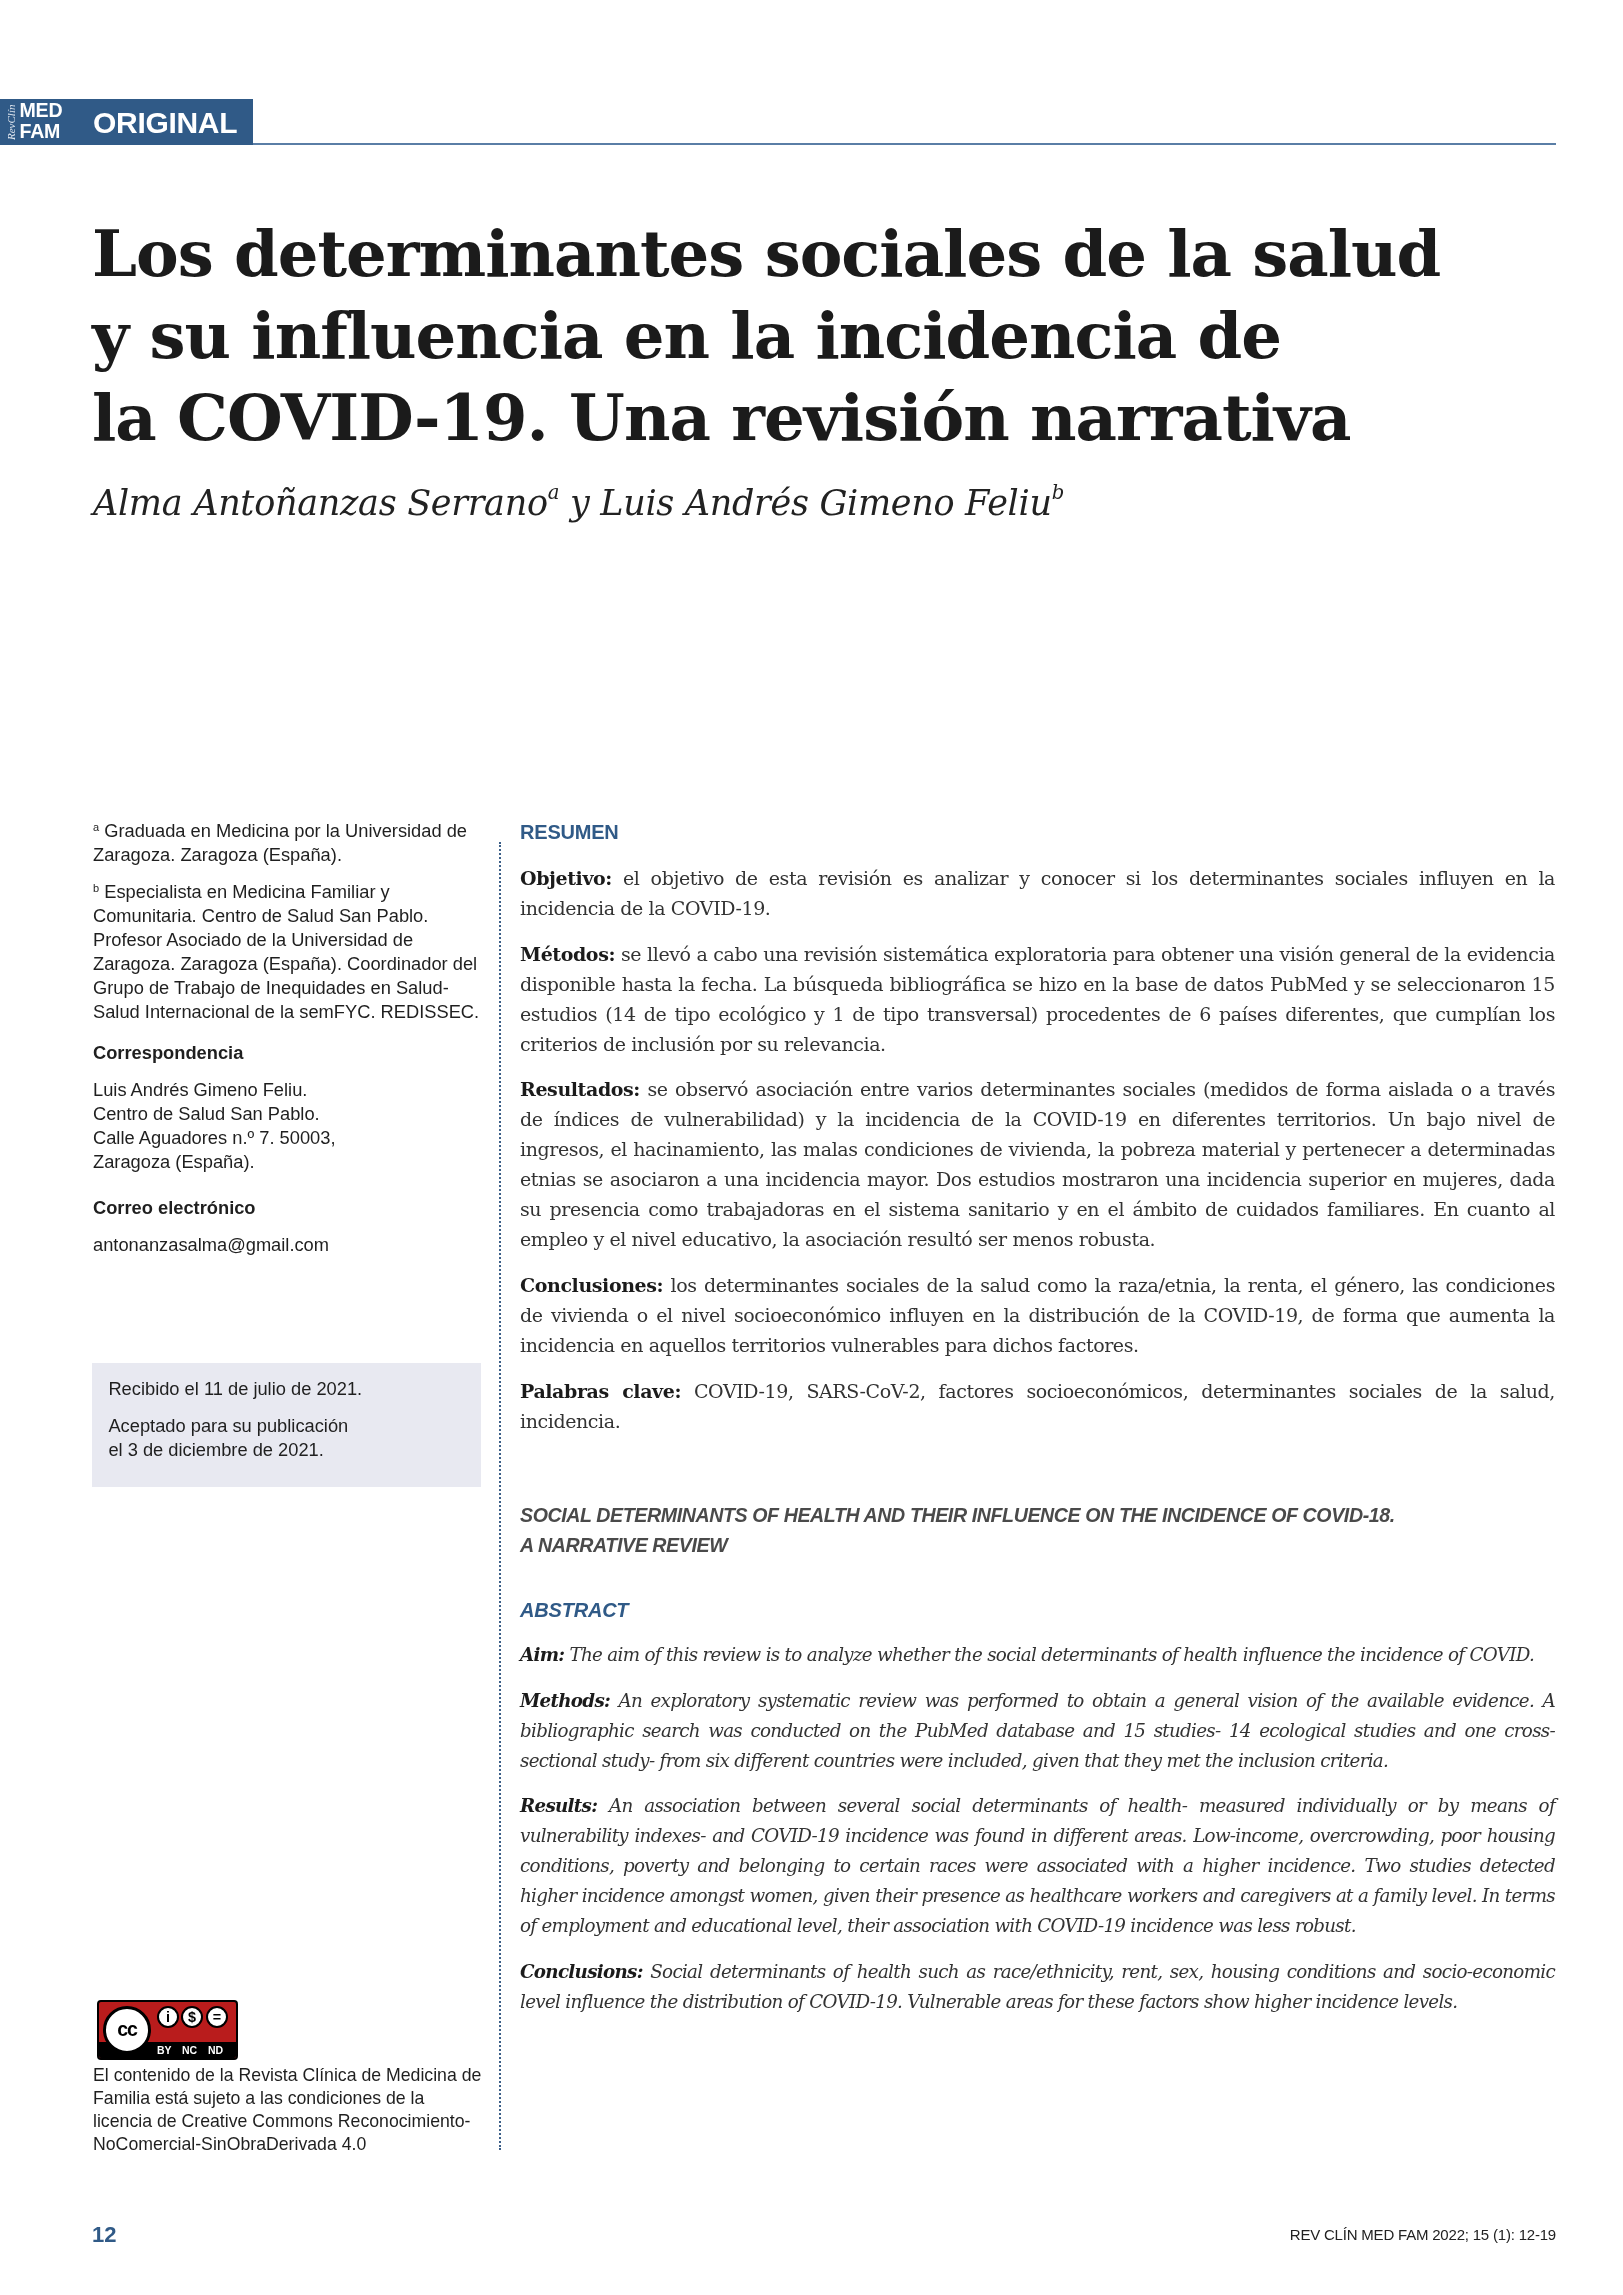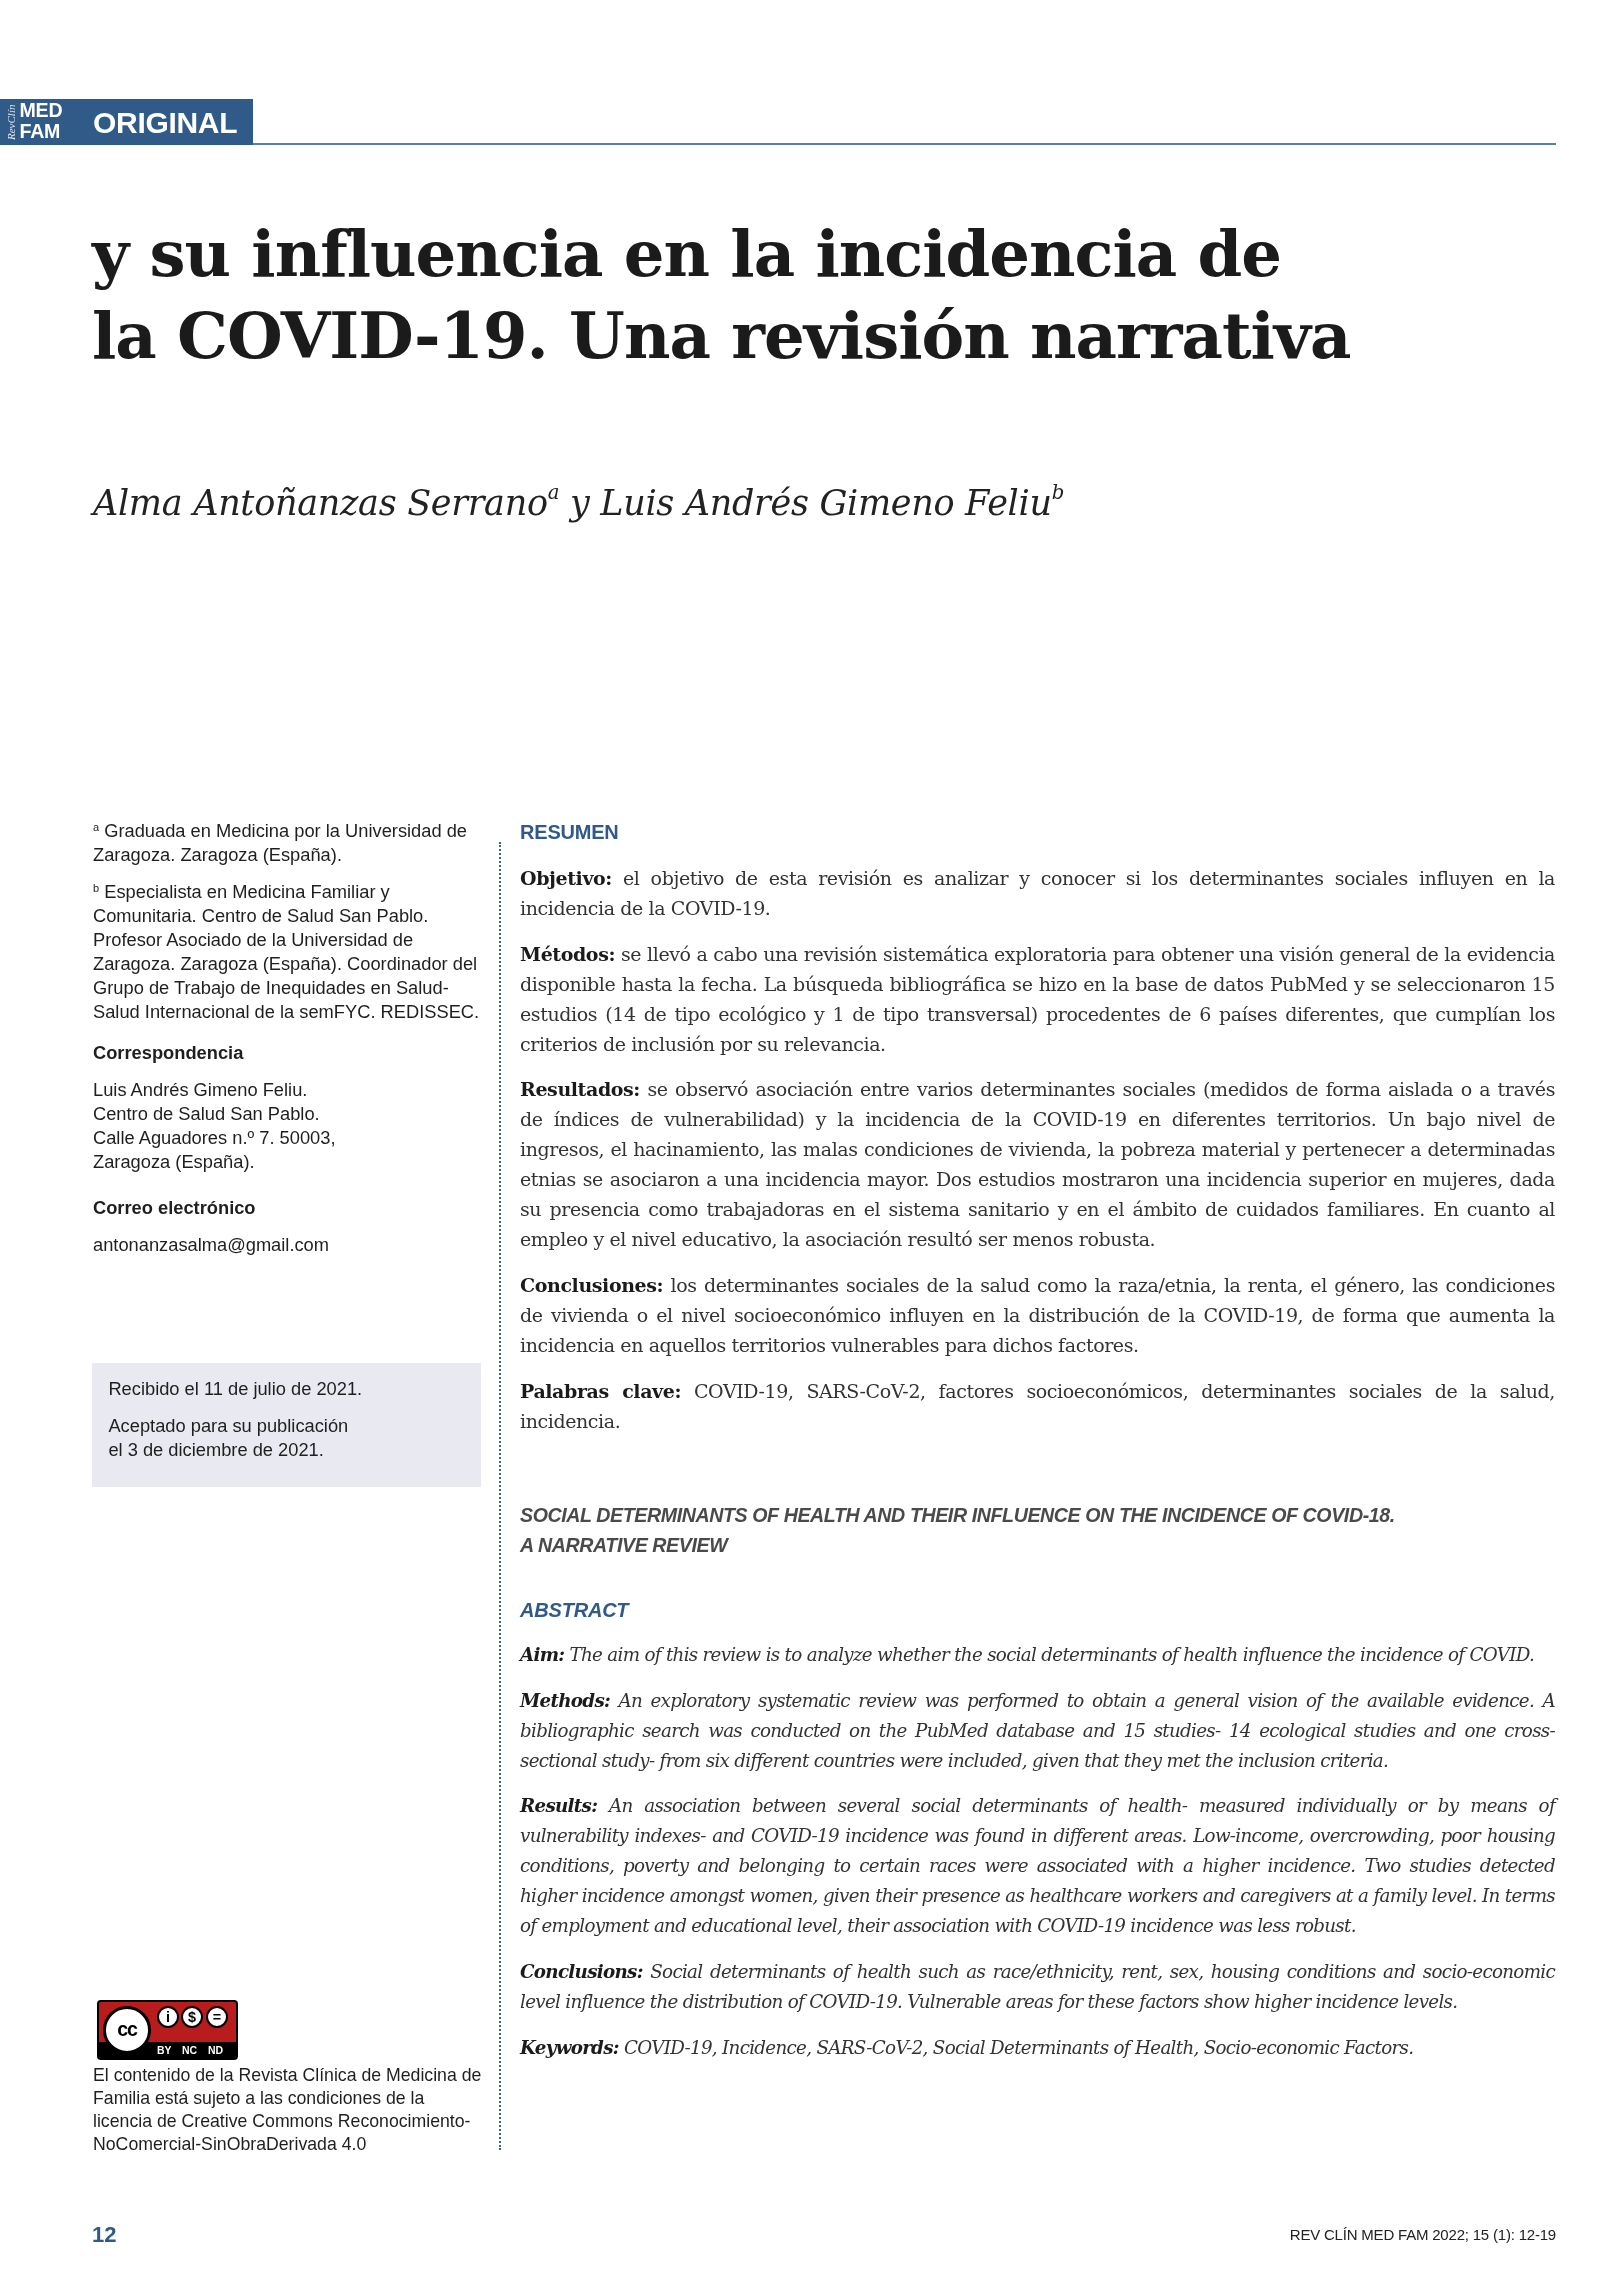--- a/index.html
+++ b/index.html
@@ -83,20 +83,21 @@
 <body>
 
 <div class="abs hdr-block"></div>
 <div class="abs hdr-rule"></div>
 <div class="abs logo-rev">RevClín</div>
 <div class="abs logo-med">MED</div>
 <div class="abs logo-fam">FAM</div>
 <div class="abs section-label">ORIGINAL</div>
 
 <h1 class="abs title" style="margin:0;">
+  <span class="line">Los determinantes sociales de la salud</span>
   <span class="line">y su influencia en la incidencia de</span>
   <span class="line">la COVID-19. Una revisión narrativa</span>
 </h1>
 <div class="abs authors">
   <span>Alma Antoñanzas Serrano</span><sup>a</sup><span> y </span><span>Luis Andrés Gimeno Feliu</span><sup>b</sup>
 </div>
 
 <div class="abs left-col">
   <p class="affil"><sup>a</sup> <span>Graduada en Medicina por la Universidad de Zaragoza. Zaragoza (España).</span></p>
   <p class="affil" style="margin-bottom:17px;"><sup>b</sup> <span>Especialista en Medicina Familiar y Comunitaria. Centro de Salud San Pablo. Profesor Asociado de la Universidad de Zaragoza. Zaragoza (España). Coordinador del Grupo de Trabajo de Inequidades en Salud-Salud Internacional de la semFYC. REDISSEC.</span></p>
@@ -142,18 +143,17 @@
 <div class="abs right-col en-title">
   <span>SOCIAL DETERMINANTS OF HEALTH AND THEIR INFLUENCE ON THE INCIDENCE OF COVID-18.</span><br>
   <span>A NARRATIVE REVIEW</span>
 </div>
 <div class="abs right-col h-abstract">ABSTRACT</div>
 <div class="abs right-col body-en">
   <p><b>Aim:</b><span> The aim of this review is to analyze whether the social determinants of health influence the incidence of COVID.</span></p>
   <p><b>Methods:</b><span> An exploratory systematic review was performed to obtain a general vision of the available evidence. A bibliographic search was conducted on the PubMed database and 15 studies- 14 ecological studies and one cross-sectional study- from six different countries were included, given that they met the inclusion criteria.</span></p>
   <p><b>Results:</b><span> An association between several social determinants of health- measured individually or by means of vulnerability indexes- and COVID-19 incidence was found in different areas. Low-income, overcrowding, poor housing conditions, poverty and belonging to certain races were associated with a higher incidence. Two studies detected higher incidence amongst women, given their presence as healthcare workers and caregivers at a family level. In terms of employment and educational level, their association with COVID-19 incidence was less robust.</span></p>
   <p><b>Conclusions:</b><span> Social determinants of health such as race/ethnicity, rent, sex, housing conditions and socio-economic level influence the distribution of COVID-19. Vulnerable areas for these factors show higher incidence levels.</span></p>
-  <p><b>Keywords:</b><span> COVID-19, Incidence, SARS-CoV-2, Social Determinants of Health, Socio-economic Factors.</span></p>
 </div>
 
 <div class="abs page-num">12</div>
 <div class="abs citation">REV CLÍN MED FAM 2022; 15 (1): 12-19</div>
 
 
 </body></html>

